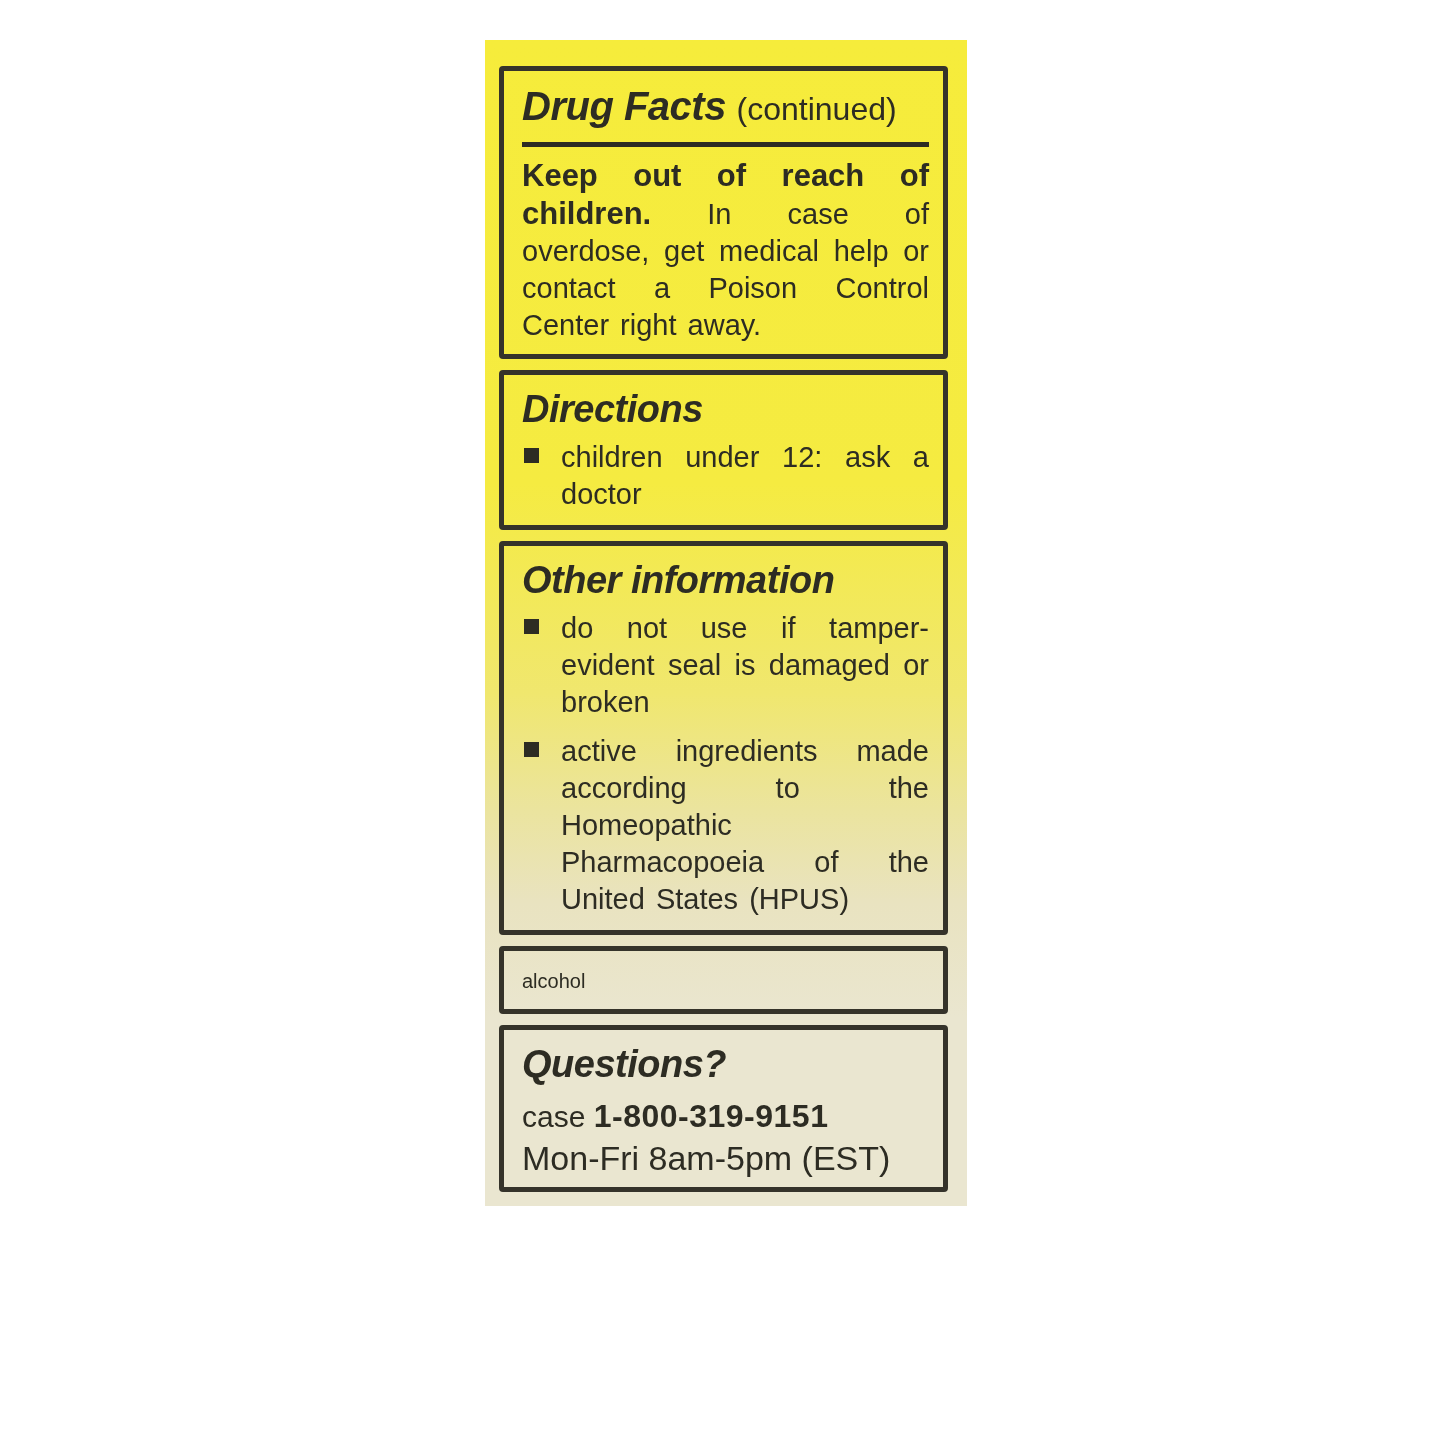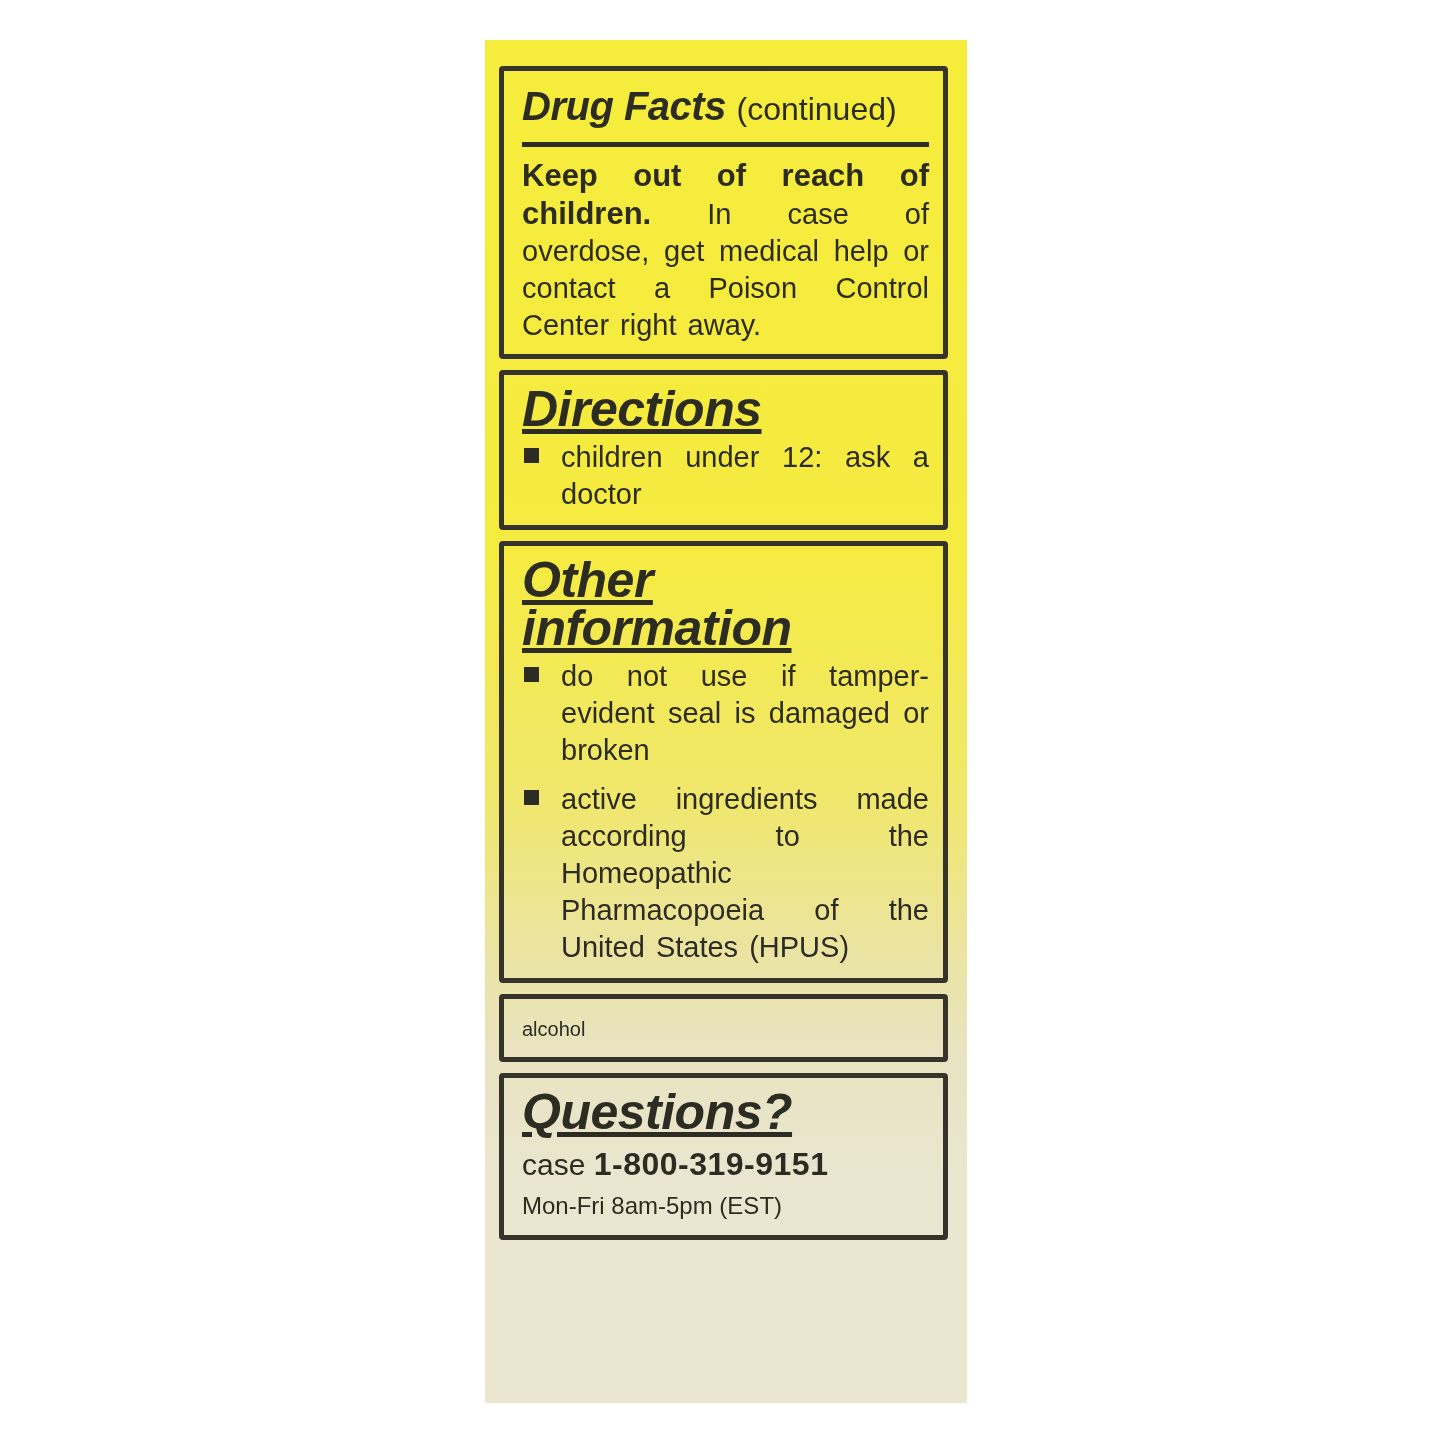--- a/index.html
+++ b/index.html
@@ -15,21 +15,21 @@
     position: relative;
     width: 1445px;
     height: 1445px;
     overflow: hidden;
   }
   .label {
     position: absolute;
     left: 485px;
     top: 40px;
     width: 482px;
-    height: 1363px;
+    height: 1166px;
     overflow: hidden;
     background: linear-gradient(180deg,
       var(--label-top, #f6ec3b) 0%,
       #f5eb41 38%,
       #f0e76e 56%,
       #ebe49e 66%,
       #e9e3c0 74%,
       var(--label-bottom, #eae6d0) 84%,
       var(--label-bottom, #eae6d0) 100%);
   }
@@ -40,21 +40,21 @@
     padding: 10px 14px 10px 18px;
   }
   .box.first { margin-top: 26px; }
   h1, h2 {
     margin: 0;
     font-style: italic;
     font-weight: bold;
     letter-spacing: -0.5px;
   }
   h1 { font-size: 40px; line-height: 50px; }
-  h2 { font-size: 50px; line-height: 48px; margin-bottom: 6px; text-decoration: underline; }
+  h2 { font-size: 38px; line-height: 48px; margin-bottom: 6px; }
   .df-cont {
     font-style: normal;
     font-weight: normal;
     font-size: 32px;
     letter-spacing: 0;
   }
   hr.rule {
     border: none;
     border-top: 5px solid var(--text, #2d2c23);
     margin: 8px 0 10px 0;
@@ -91,21 +91,21 @@
     line-height: 36px;
     margin: 2px 0 0 0;
   }
   .call-line {
     font-size: 30px;
     line-height: 44px;
     margin: 2px 0 0 0;
   }
   .phone { font-weight: bold; font-size: 32px; letter-spacing: 0.5px; }
   .hours-line {
-    font-size: 24px;
+    font-size: 34px;
     line-height: 38px;
     margin: 0;
   }
 </style>
 </head>
 <body>
 
 <div class="page">
   <div class="label">
 

